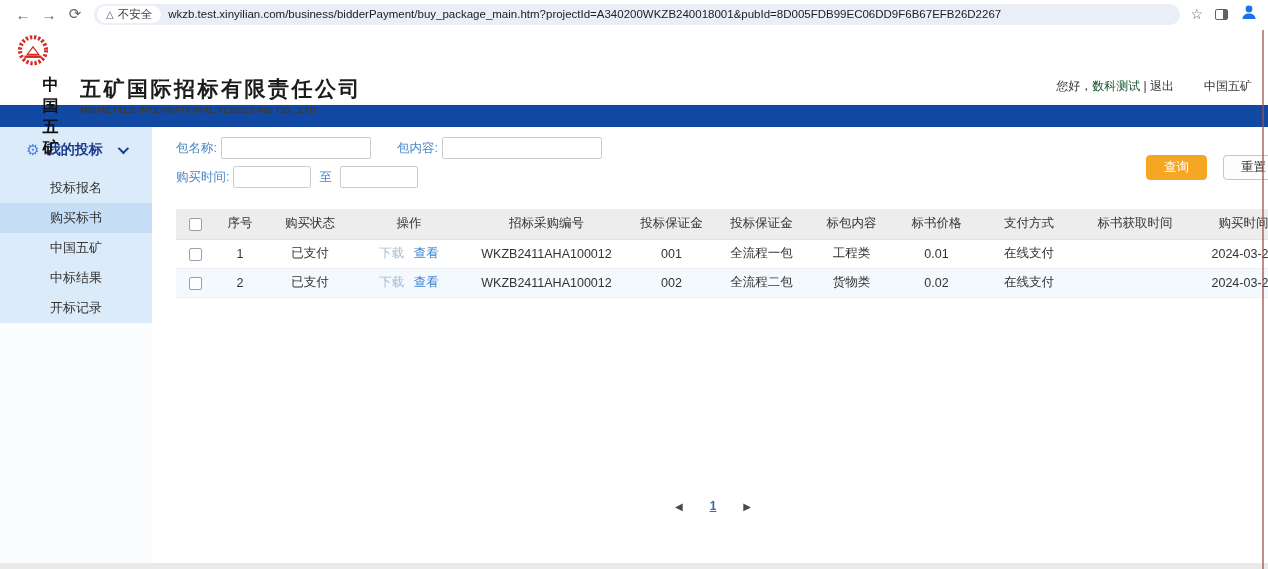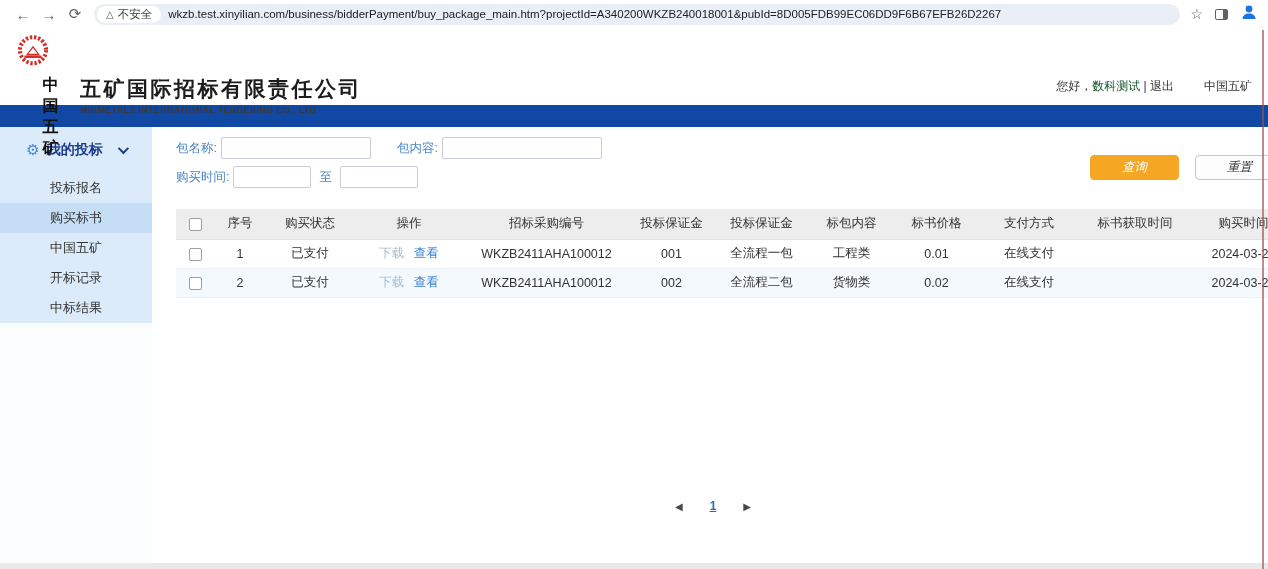--- a/index.html
+++ b/index.html
@@ -51,22 +51,22 @@
   
   .main { flex:1 1 auto; position:relative; padding:10px 18px 0 24px; background:#fff; }
   .filters { position:relative; height:62px; }
   .f-row { display:flex; align-items:center; margin-bottom:7px; }
   .f-label { color:#4a86c5; font-size:12.5px; margin-right:4px; }
   .f-input { height:22px; border:1px solid #c9ced6; border-radius:2px; background:#fff; outline:none;
     font-size:12px; padding:0 4px; }
   .w-lg { width:150px; } .w-lg2 { width:160px; } .w-sm { width:78px; }
   .gap { width:26px; } .to { color:#4a86c5; font-size:12.5px; margin:0 8px; }
   .f-btns { position:absolute; right:12px; top:18px; display:flex; gap:16px; }
-  .btn { height:25px; border-radius:4px; font-size:12.5px; padding:0 31px; cursor:pointer;
-    display:flex; align-items:center;font-style:italic; }
+  .btn { height:25px; border-radius:4px; font-size:12.5px; padding:0 17px; cursor:pointer;
+    display:flex; align-items:center; }
   .btn-search { background:#f5a623; border:1px solid #f5a623; color:#fff; }
   .btn-reset { background:#fdfdfd; border:1px solid #c6c6c6; color:#333; }
   
   table { border-collapse:collapse; table-layout:fixed; width:1074px; margin-top:10px;
     font-size:12.5px; color:#333; }
   th { background:#ededee; font-weight:normal; height:30px; text-align:center; color:#333; }
   td { height:29px; text-align:center; }
   tbody tr:nth-child(1) { background:#fff; }
   tbody tr:nth-child(2) { background:#f3f9fd; }
   tbody tr { border-bottom:1px solid #eef2f6; }
@@ -142,22 +142,22 @@
   <div class="sidebar">
     <div class="side-box">
       <div class="side-title">
         <span class="gear">⚙</span>
         <span>我的投标</span>
         <span class="chev"></span>
       </div>
       <div class="side-item">投标报名</div>
       <div class="side-item active">购买标书</div>
       <div class="side-item">中国五矿</div>
+      <div class="side-item">中标结果</div>
       <div class="side-item">开标记录</div>
-      <div class="side-item">中标结果</div>
     </div>
   </div>
 
   <div class="main">
 
     <div class="filters">
       <div class="f-row">
         <span class="f-label">包名称:</span>
         <input class="f-input w-lg" style="">
         <span class="gap"></span>

